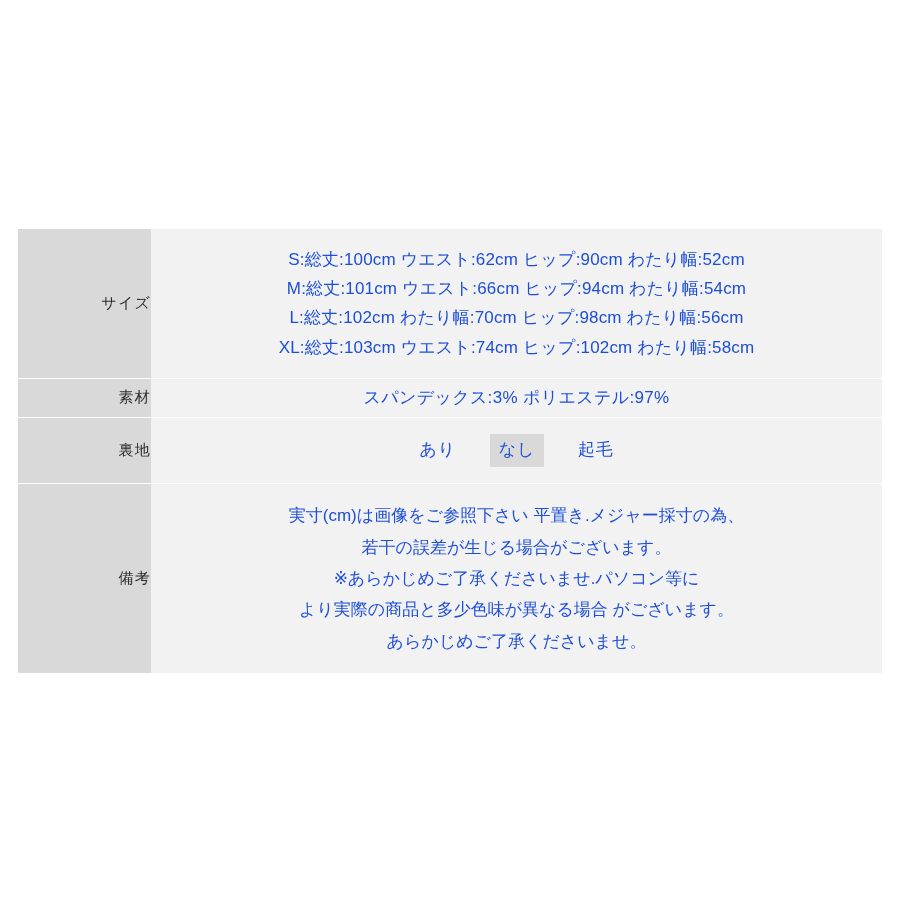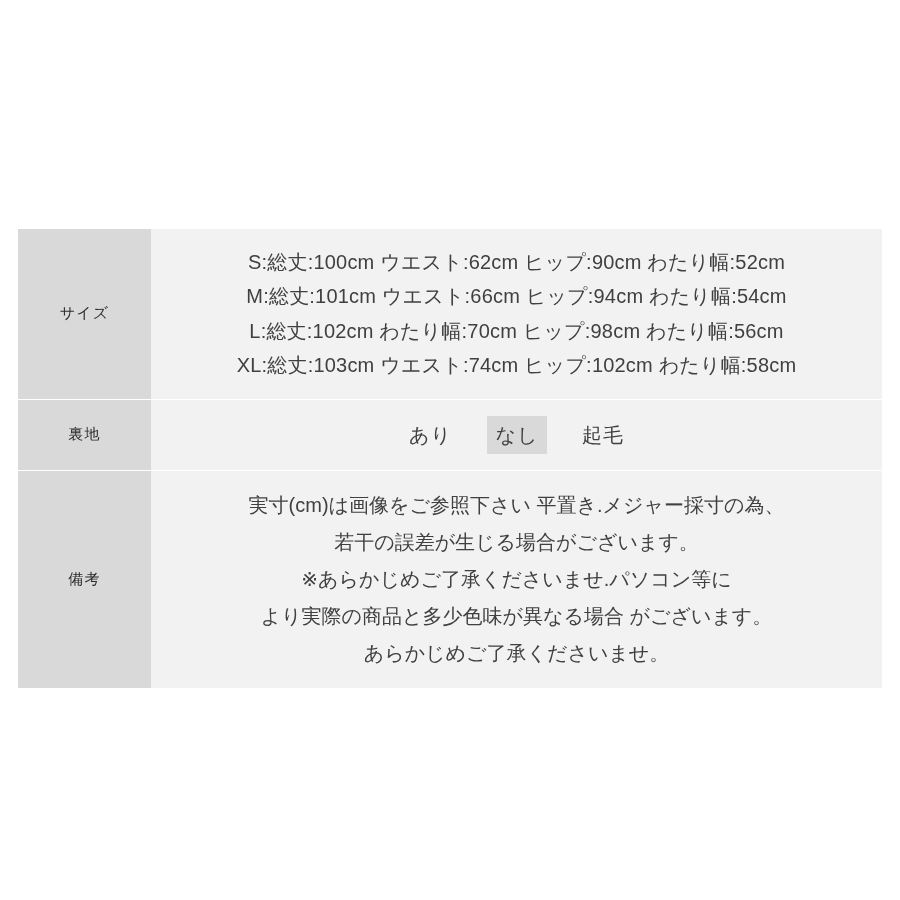--- a/index.html
+++ b/index.html
@@ -37,43 +37,44 @@
     border-bottom: 1px solid #ffffff;
     padding: 0;
     vertical-align: middle;
   }
   .spec-table th {
     width: 133px;
     background: #d9d9d9;
     font-weight: normal;
     font-size: 15px;
     color: #2b2b2b;
-    text-align: center;
+    text-align: right;
     letter-spacing: 0.08em;
   }
   .spec-table td {
     background: #f2f2f2;
     text-align: center;
-    font-size: 20px;
-    color: #404040;
+    font-size: 17px;
+    color: #1d4ed8;
     line-height: 1.72;
     padding: 0 12px;
   }
   .row-size td { padding: 16px 12px; }
   .row-size .line { white-space: nowrap; letter-spacing: 0.01em; }
   .row-simple td { height: 38px; }
   .row-note td { padding: 16px 12px; line-height: 1.85; }
   .opts {
     display: inline-block;
   }
   .opt {
     display: inline-block;
     padding: 2px 9px;
     margin: 16px 10px;
     letter-spacing: 0.05em;
+    font-family: Liberation Mono, monospace;
   }
   .opt.selected {
     background: #d9d9d9;
   }
   .material-text { letter-spacing: 0.02em; }
 </style>
 </head>
 <body>
 
 <div class="page">
@@ -83,20 +84,26 @@
       <tr class="row-size">
         <th>サイズ</th>
         <td>
           <div class="line">S:総丈:100cm ウエスト:62cm ヒップ:90cm わたり幅:52cm</div>
           <div class="line">M:総丈:101cm ウエスト:66cm ヒップ:94cm わたり幅:54cm</div>
           <div class="line">L:総丈:102cm わたり幅:70cm ヒップ:98cm わたり幅:56cm</div>
           <div class="line">XL:総丈:103cm ウエスト:74cm ヒップ:102cm わたり幅:58cm</div>
         </td>
       </tr>
 
+      <tr class="row-simple">
+        <th>素材</th>
+        <td>
+          <span class="material-text">スパンデックス:3% ポリエステル:97%</span>
+        </td>
+      </tr>
 
       <tr class="row-simple">
         <th>裏地</th>
         <td>
           <span class="opts">
             <span class="opt">あり</span>
             <span class="opt selected">なし</span>
             <span class="opt">起毛</span>
           </span>
         </td>

